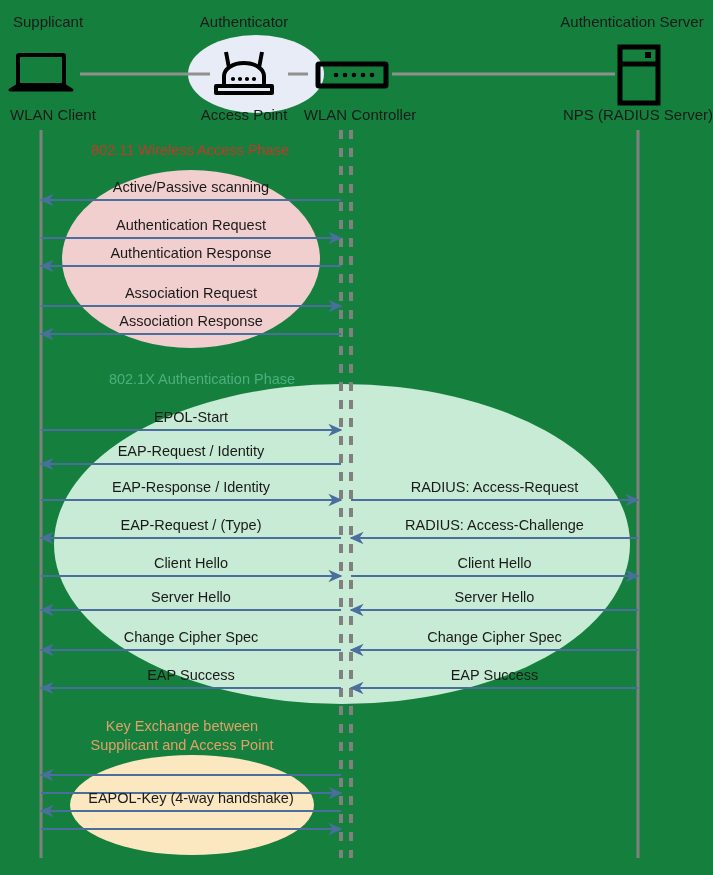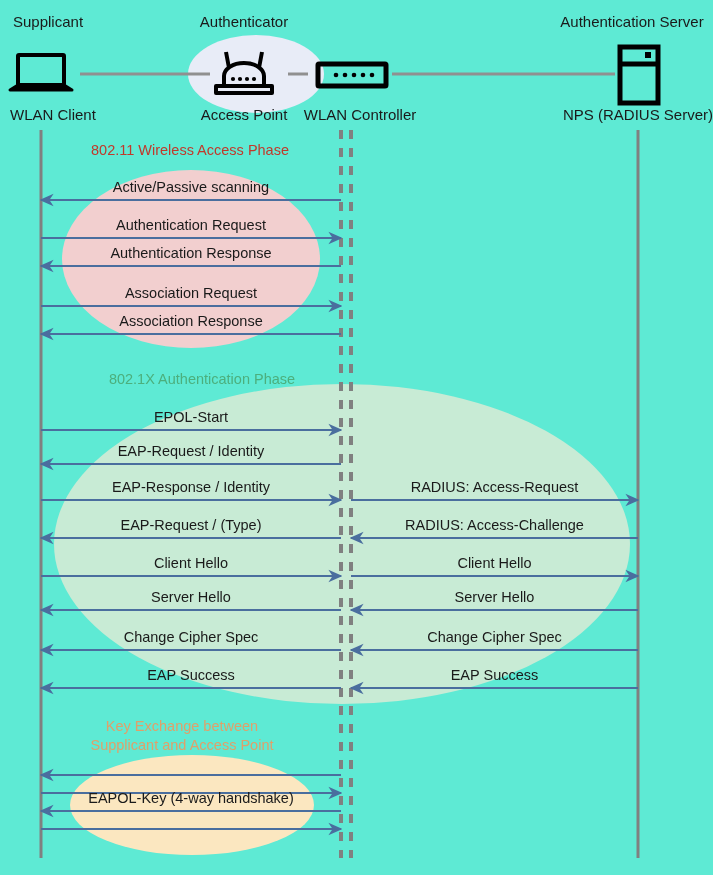--- a/index.html
+++ b/index.html
@@ -10,21 +10,21 @@
   }
   body {
     font-family: "Liberation Sans", "DejaVu Sans", sans-serif;
     color: #1a1a1a;
   }
   #stage {
     position: relative;
     width: 713px;
     height: 875px;
     overflow: hidden;
-    background: #5eead4;
+    background: #15803d;
   }
   #diagram {
     position: absolute;
     left: 0;
     top: 0;
     width: 713px;
     height: 875px;
   }
   text {
     font-family: "Liberation Sans", "DejaVu Sans", sans-serif;

